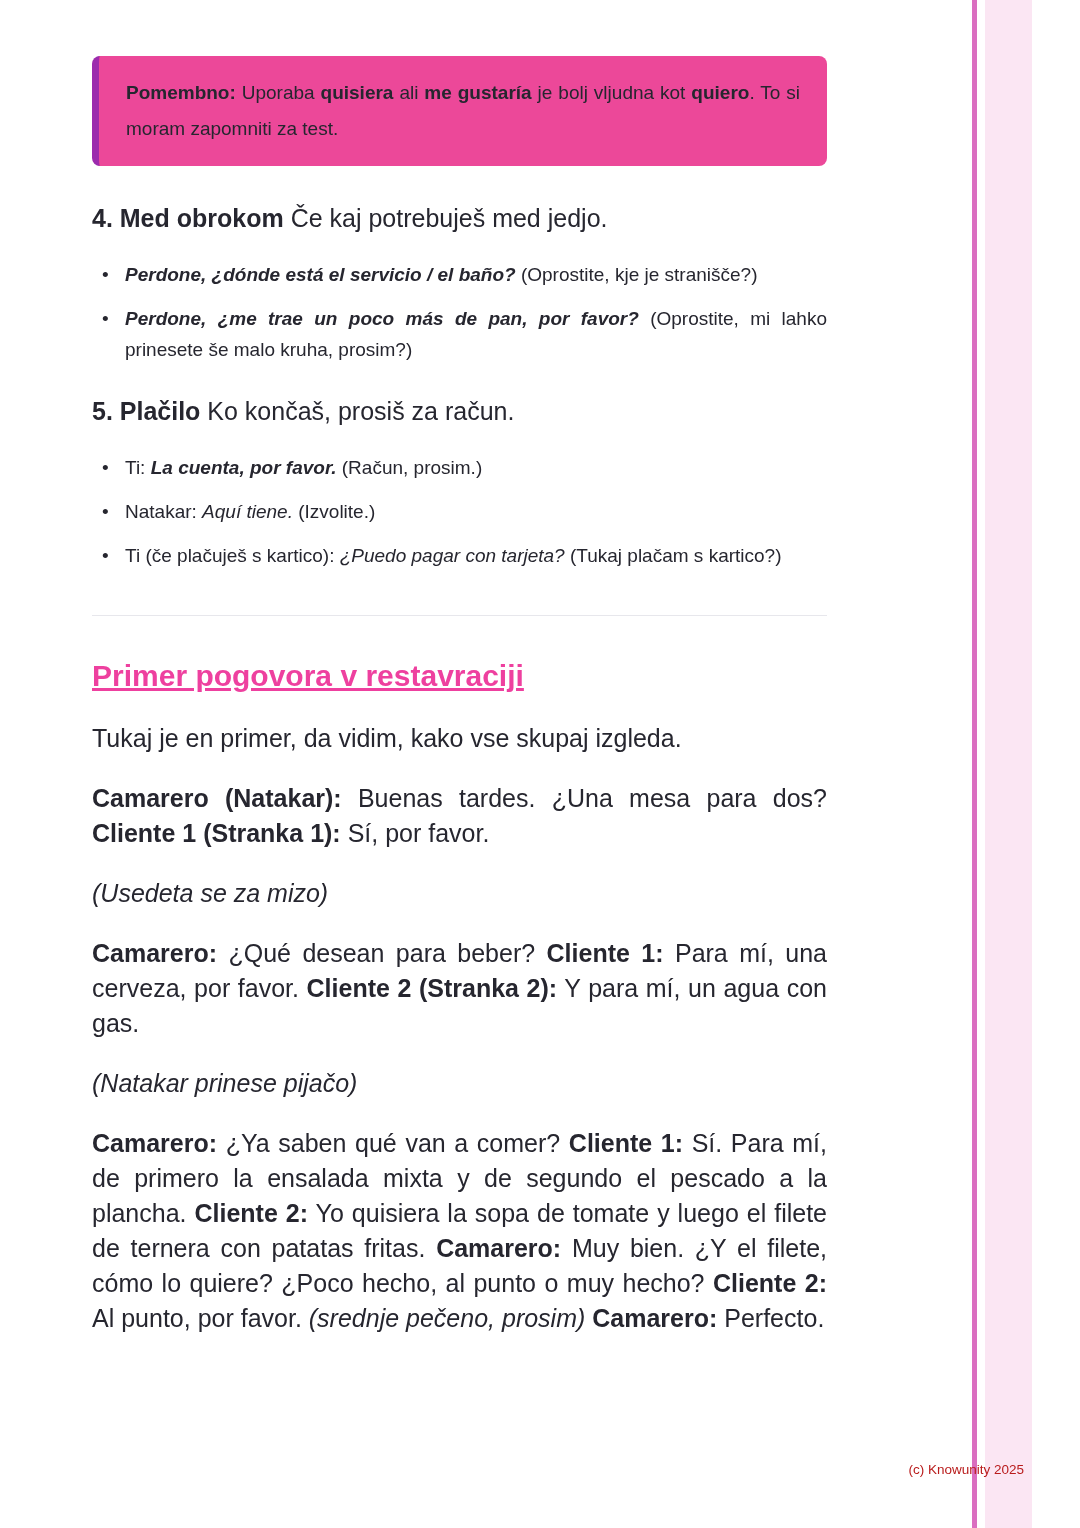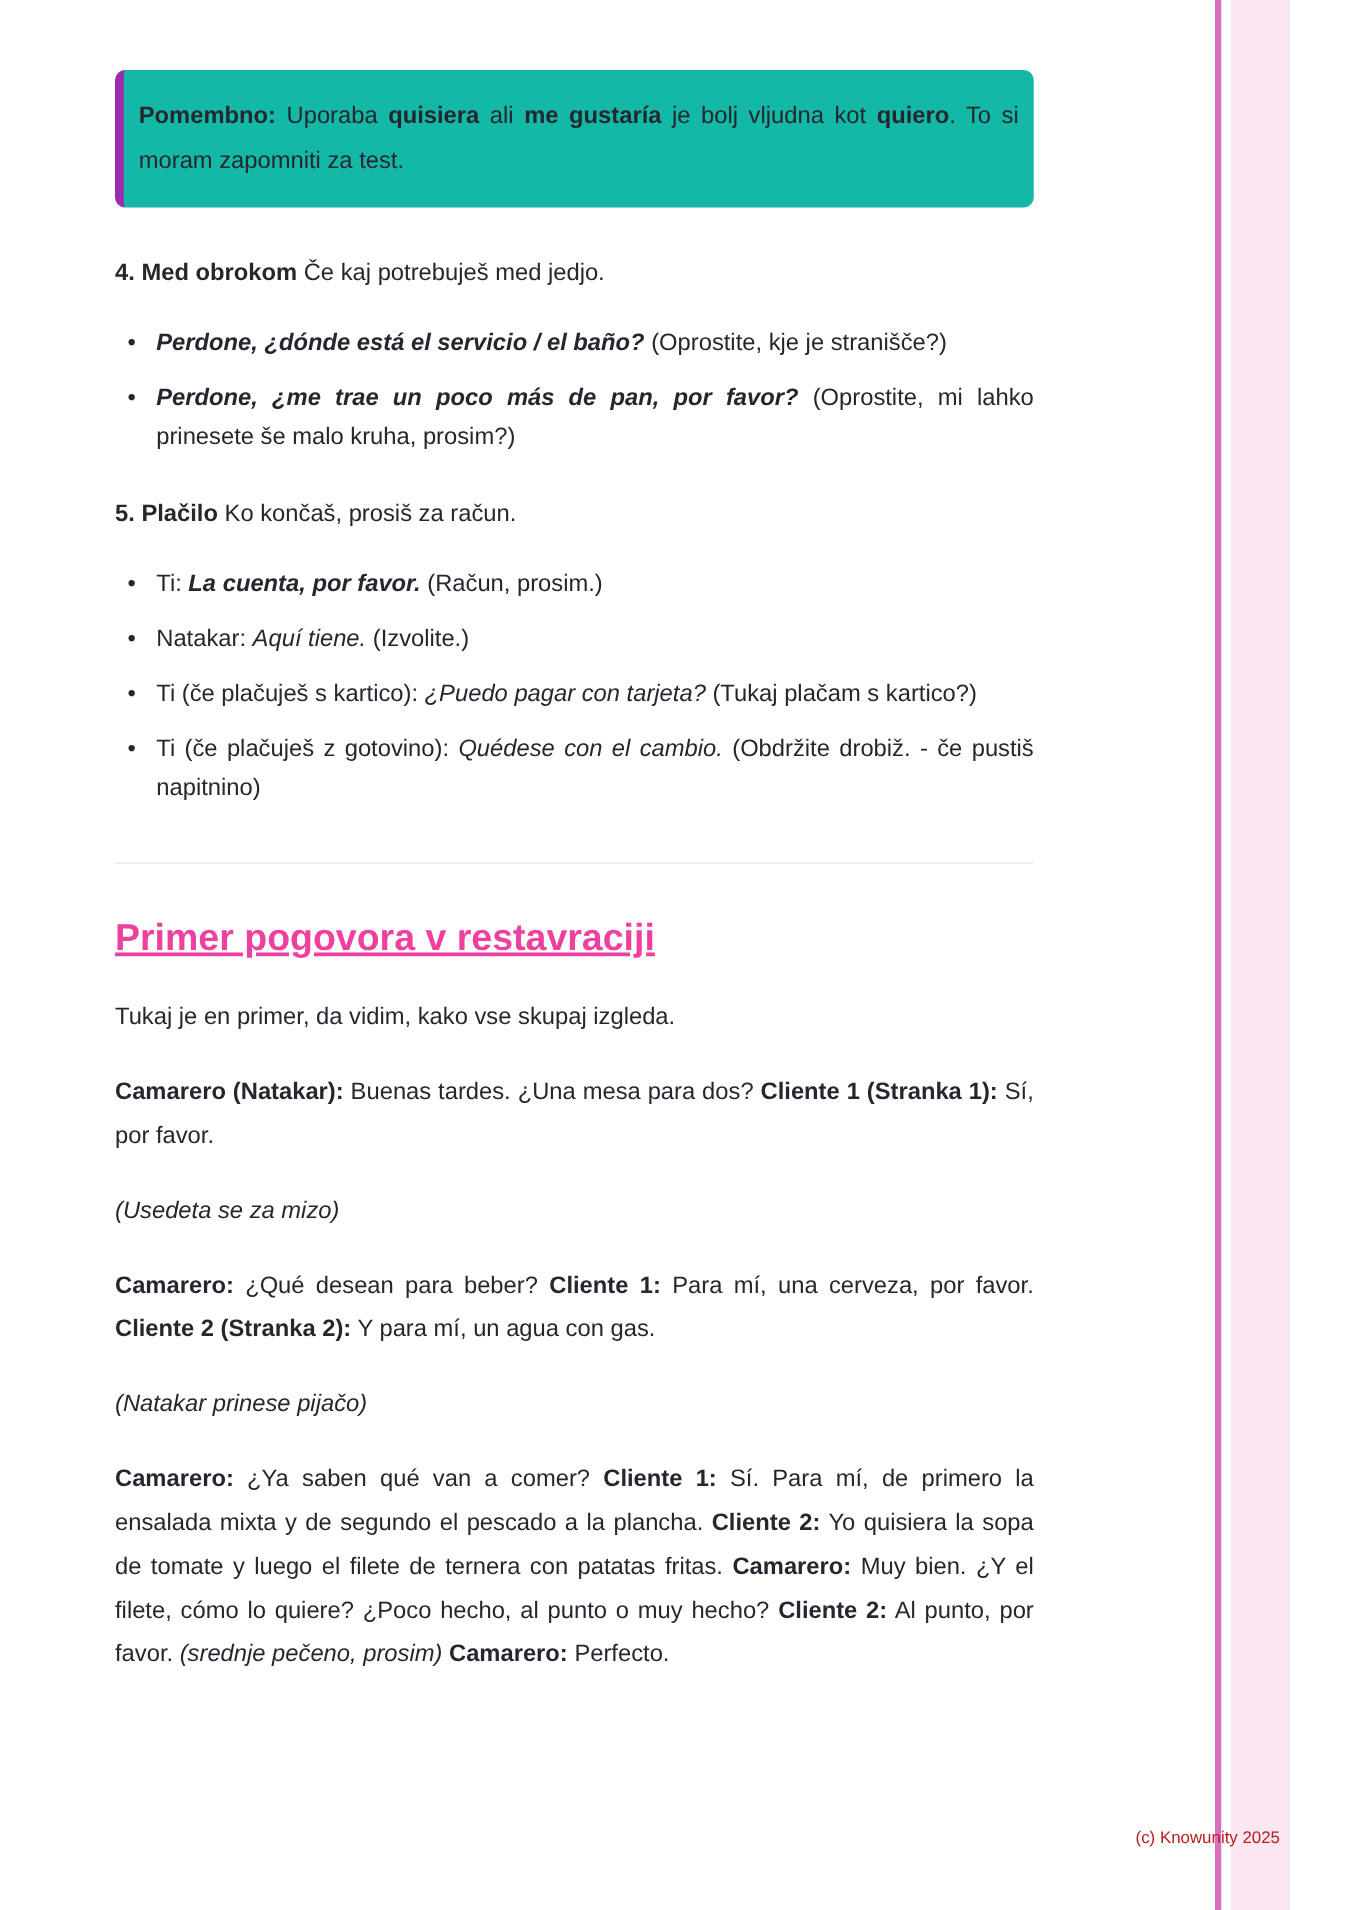--- a/index.html
+++ b/index.html
@@ -11,33 +11,33 @@
     color: #26262f;
     overflow: hidden;
   }
   .content {
     position: absolute;
     left: 92px;
     top: 56px;
     width: 735px;
   }
   .callout {
-    background: #14b8a6;
+    background: #ec4899;
     border-left: 7px solid #9c2bad;
     border-radius: 8px;
-    padding: 19px 12px;
+    padding: 19px 27px;
     margin-bottom: 36px;
   }
   .callout-text {
     font-size: 19px;
     line-height: 36px;
     text-align: justify;
   }
   .para {
-    font-size: 19px;
+    font-size: 25px;
     line-height: 33px;
     margin-bottom: 26px;
   }
   .section-intro { margin-bottom: 24px; }
   .bullets {
     list-style: none;
     margin: 0 0 30px 0;
   }
   .bullets li {
     position: relative;
@@ -110,21 +110,20 @@
     <li><span class="b i">Perdone, ¿dónde está el servicio / el baño?</span><span> (Oprostite, kje je stranišče?)</span></li>
     <li><span class="b i">Perdone, ¿me trae un poco más de pan, por favor?</span><span> (Oprostite, mi lahko prinesete še malo kruha, prosim?)</span></li>
   </ul>
 
   <p class="para section-intro"><span class="b">5. Plačilo</span><span> Ko končaš, prosiš za račun.</span></p>
 
   <ul class="bullets">
     <li><span>Ti: </span><span class="b i">La cuenta, por favor.</span><span> (Račun, prosim.)</span></li>
     <li><span>Natakar: </span><span class="i">Aquí tiene.</span><span> (Izvolite.)</span></li>
     <li><span>Ti (če plačuješ s kartico): </span><span class="i">¿Puedo pagar con tarjeta?</span><span> (Tukaj plačam s kartico?)</span></li>
-    <li><span>Ti (če plačuješ z gotovino): </span><span class="i">Quédese con el cambio.</span><span> (Obdržite drobiž. - če pustiš napitnino)</span></li>
   </ul>
 
   <hr class="divider">
 
   <h2 class="pink-heading">Primer pogovora v restavraciji</h2>
 
   <p class="para">Tukaj je en primer, da vidim, kako vse skupaj izgleda.</p>
 
   <p class="para justify"><span class="b">Camarero (Natakar):</span><span> Buenas tardes. ¿Una mesa para dos? </span><span class="b">Cliente 1 (Stranka 1):</span><span> Sí, por favor.</span></p>
 

